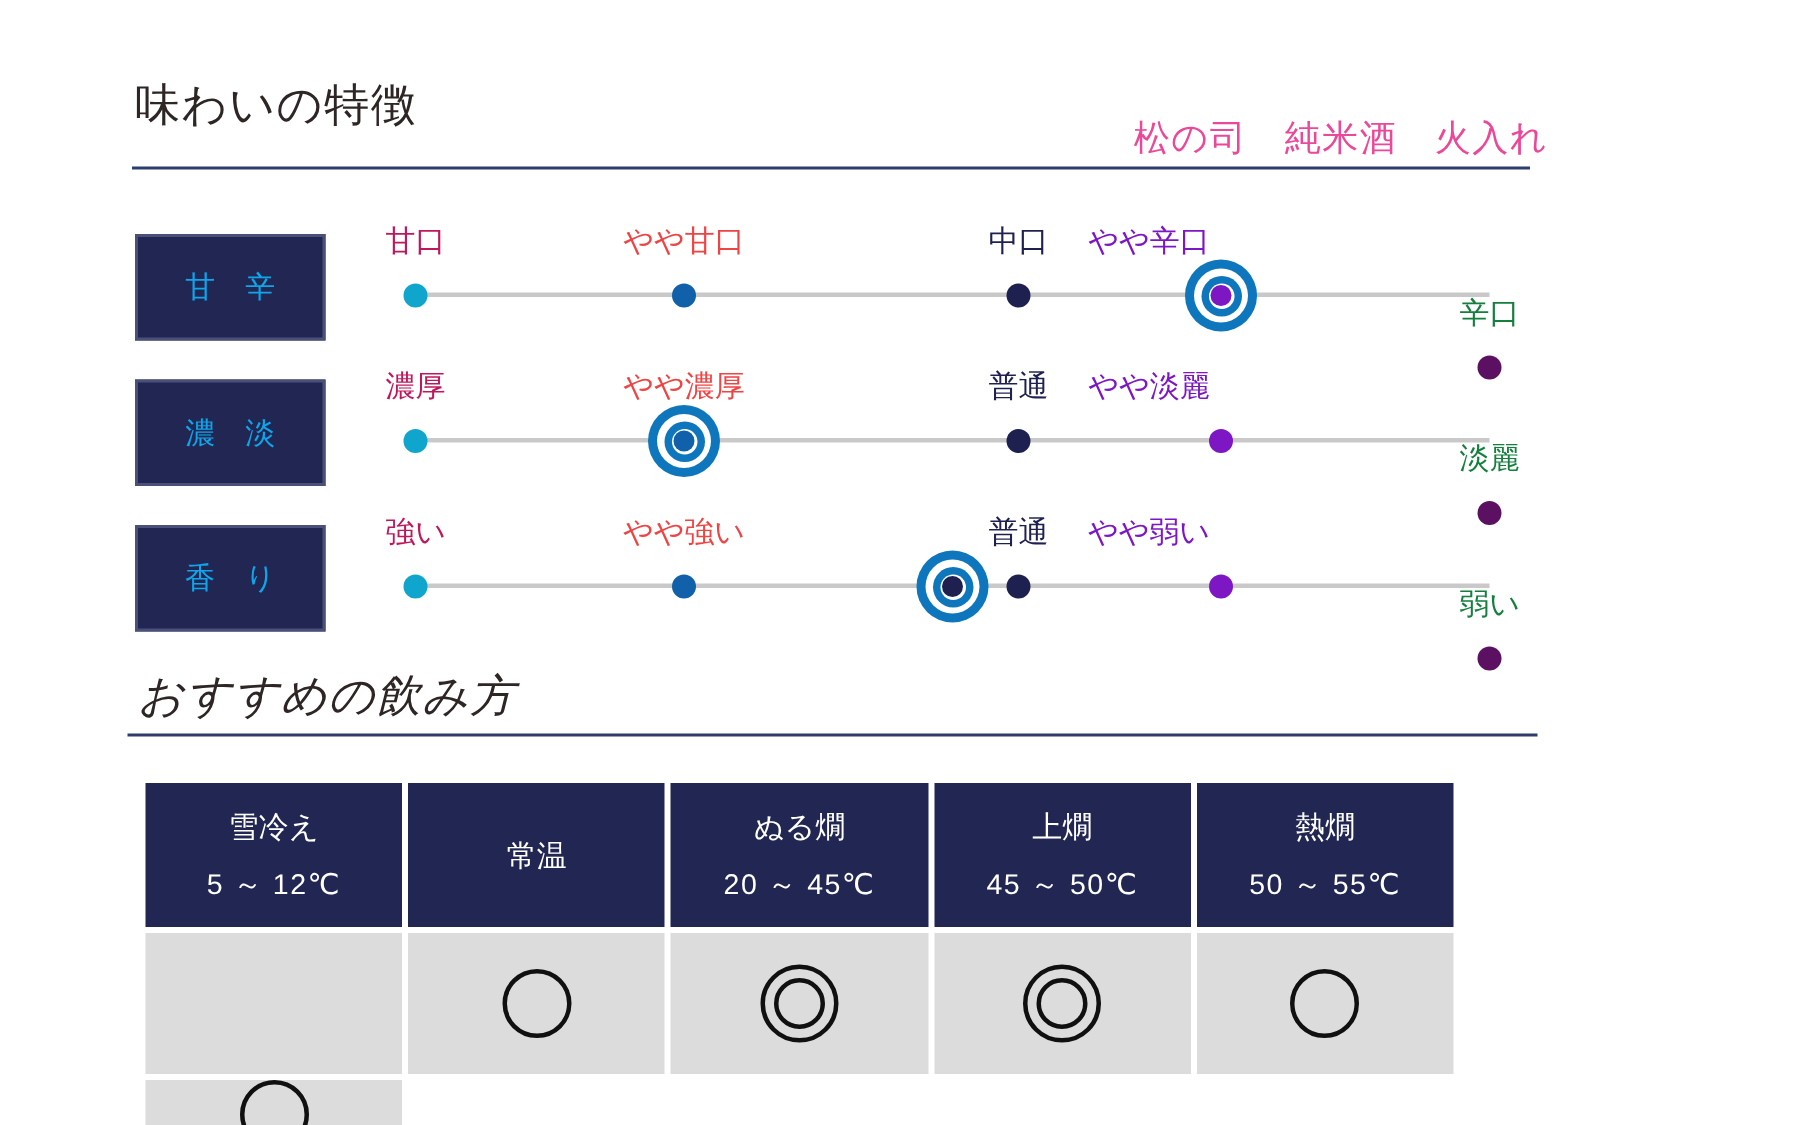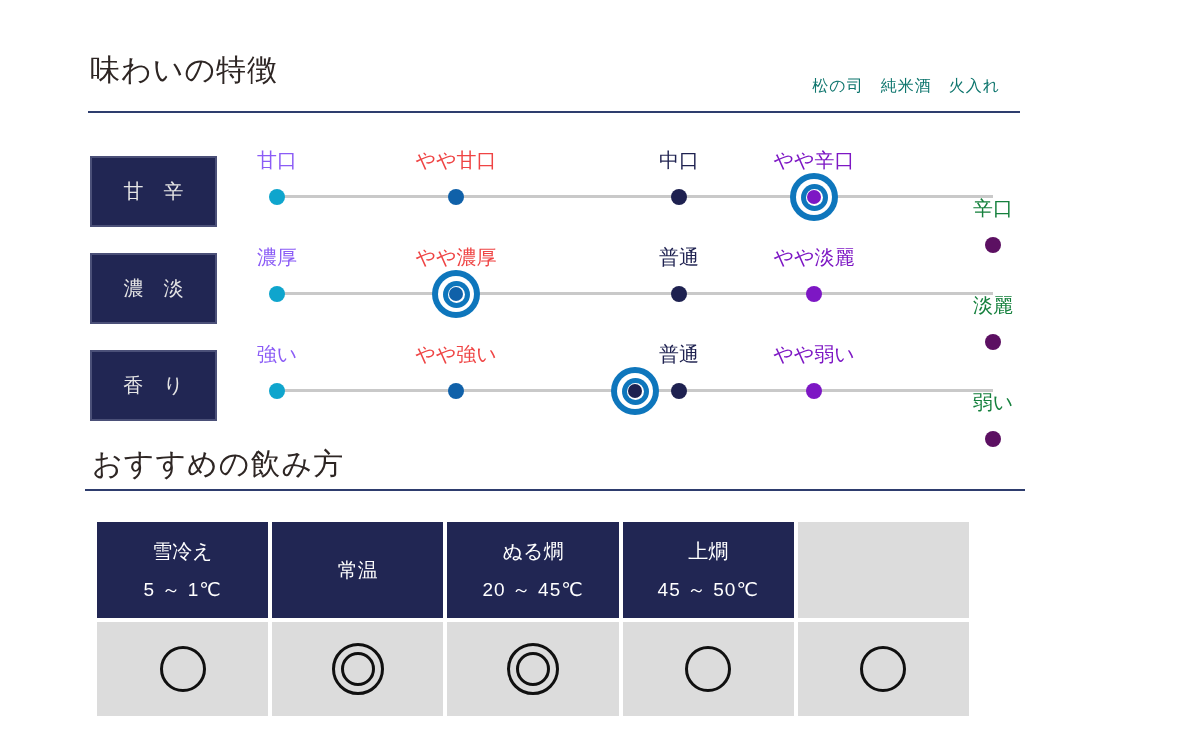--- a/index.html
+++ b/index.html
@@ -12,46 +12,46 @@
 
   
   .page-title{
     left:90px;top:50px;font-size:30px;color:#2e2624;letter-spacing:1px;
   }
   .rule{
     height:2px;background:#2e3d6e;
   }
   .rule-1{left:88px;top:111px;width:932px;}
   .subtitle{
-    top:76px;right:200px;font-size:16px;color:#0f766e;letter-spacing:1px;
+    top:76px;right:168px;font-size:24px;color:#ec4899;letter-spacing:1px;
   }
   .section-title{
-    left:92px;top:444px;font-size:30px;color:#2e2624;letter-spacing:1px;
+    left:92px;top:444px;font-size:30px;color:#2e2624;letter-spacing:1px;font-style:italic;
   }
   .rule-2{left:85px;top:489px;width:940px;}
 
   
   .scale-row{left:0;width:1200px;height:97px;}
   .row-0{top:147px;} .row-1{top:244px;} .row-2{top:341px;}
   .sbox{
     left:90px;top:9px;width:127px;height:71px;
     background:#212653;border:2px solid #4b5078;box-sizing:border-box;
     display:flex;align-items:center;justify-content:center;
-    color:#e5e5e5;font-size:20px;
+    color:#0ea5e9;font-size:20px;
   }
   .sline{left:277px;top:48px;width:716px;height:3px;background:#c9c9c9;}
   .slabel{
     top:0;font-size:20px;white-space:nowrap;transform:translateX(-50%);
   }
   .dot{
     top:42px;width:16px;height:16px;border-radius:50%;
   }
-  .x0{left:277px;} .x1{left:456px;} .x2{left:635px;margin-left:44px;} .x3{left:814px;} .x4{left:993px;}
+  .x0{left:277px;} .x1{left:456px;} .x2{left:635px;margin-left:44px;} .x3{left:766px;} .x4{left:993px;}
   .dot.x0{left:269px;} .dot.x1{left:448px;} .dot.x2{left:627px;} .dot.x3{left:806px;} .dot.x4{left:985px;}
-  .c0{color:#8b5cf6;background:#0fa5cd;}
+  .c0{color:#be185d;background:#0fa5cd;}
   .c1{color:#ef4444;background:#1061a9;}
   .c2{color:#1e2150;background:#1e2150;}
   .c3{color:#7d17c4;background:#7d17c4;}
   .c4{color:#15803d;background:#5c1062;margin-top:48px;}
   .slabel{background:none !important;}
 
   
   .marker{
     top:26px;width:48px;height:48px;border-radius:50%;background:#0e76bc;
     display:flex;align-items:center;justify-content:center;
@@ -170,34 +170,38 @@
     </div>
   </div>
 </div>
 
 <div class="abs section-title">おすすめの飲み方</div>
 <div class="abs rule rule-2"></div>
 
 <div class="abs serving-table">
   <div class="th">
     <span class="tname">雪冷え</span>
-    <span class="ttemp">5 ～ 1℃</span>
+    <span class="ttemp">5 ～ 12℃</span>
   </div>
   <div class="th">
     <span class="tname">常温</span>
 
   </div>
   <div class="th">
     <span class="tname">ぬる燗</span>
     <span class="ttemp">20 ～ 45℃</span>
   </div>
   <div class="th">
     <span class="tname">上燗</span>
     <span class="ttemp">45 ～ 50℃</span>
   </div>
+  <div class="th">
+    <span class="tname">熱燗</span>
+    <span class="ttemp">50 ～ 55℃</span>
+  </div>
   <div class="td"></div>
   <div class="td">
       <div class="circ"></div>
     </div>
   <div class="td">
       <div class="circ outer">
         <div class="circ inner"></div>
       </div>
     </div>
   <div class="td">

